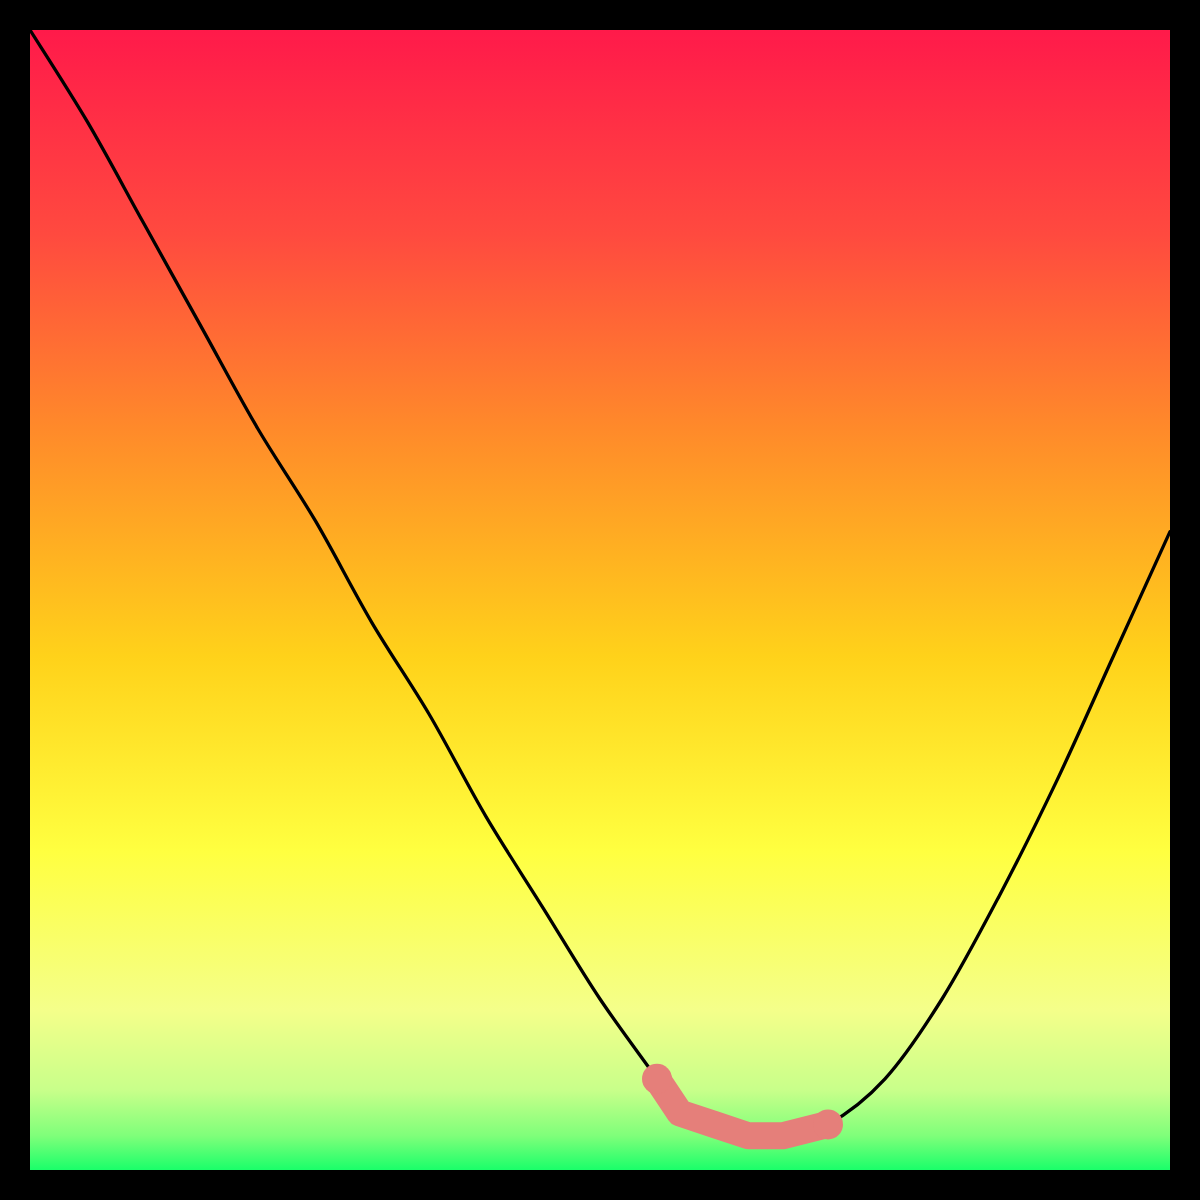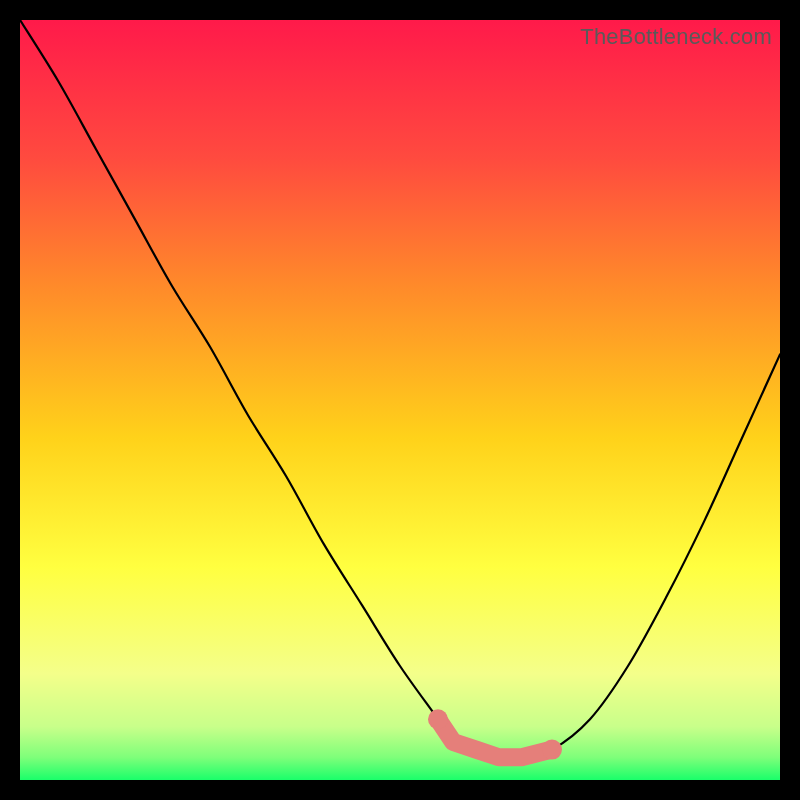--- a/index.html
+++ b/index.html
@@ -59,14 +59,13 @@
 
     <path id="curve-path" fill="none" stroke="#000" stroke-width="2.2" stroke-linecap="round" d="M 0.0 0.0 C 6.3 10.1, 25.3 39.3, 38.0 60.8 C 50.7 82.3, 63.3 106.4, 76.0 129.2 C 88.7 152.0, 101.3 174.8, 114.0 197.6 C 126.7 220.4, 139.3 244.5, 152.0 266.0 C 164.7 287.5, 177.3 305.3, 190.0 326.8 C 202.7 348.3, 215.3 373.7, 228.0 395.2 C 240.7 416.7, 253.3 434.5, 266.0 456.0 C 278.7 477.5, 291.3 502.9, 304.0 524.4 C 316.7 545.9, 329.3 564.9, 342.0 585.2 C 354.7 605.5, 367.3 627.0, 380.0 646.0 C 392.7 665.0, 409.1 686.5, 418.0 699.2 C 426.9 711.9, 426.9 716.9, 433.2 722.0 C 439.5 727.1, 448.4 727.1, 456.0 729.6 C 463.6 732.1, 471.2 735.9, 478.8 737.2 C 486.4 738.5, 492.7 738.5, 501.6 737.2 C 510.5 735.9, 520.6 735.9, 532.0 729.6 C 543.4 723.3, 557.3 713.1, 570.0 699.2 C 582.7 685.3, 595.3 666.3, 608.0 646.0 C 620.7 625.7, 633.3 601.7, 646.0 577.6 C 658.7 553.5, 671.3 528.2, 684.0 501.6 C 696.7 475.0, 709.3 445.9, 722.0 418.0 C 734.7 390.1, 753.7 348.3, 760.0 334.4"></path>
 
     <path id="marker-path" fill="none" stroke="#e57f7a" stroke-width="18" stroke-linecap="round" stroke-linejoin="round" d="M 418.0 699.2 L 433.2 722.0 L 456.0 729.6 L 478.8 737.2 L 501.6 737.2 L 532.0 729.6"></path>
     <g id="marker-dots">
         <circle cx="418.0" cy="699.2" r="10" fill="#e57f7a"></circle>
         <circle cx="532.0" cy="729.6" r="10" fill="#e57f7a"></circle>
       </g>
   </svg>
 
-  <div class="watermark">TheBottleneck.com</div>
 </div>
 
 </body></html>

